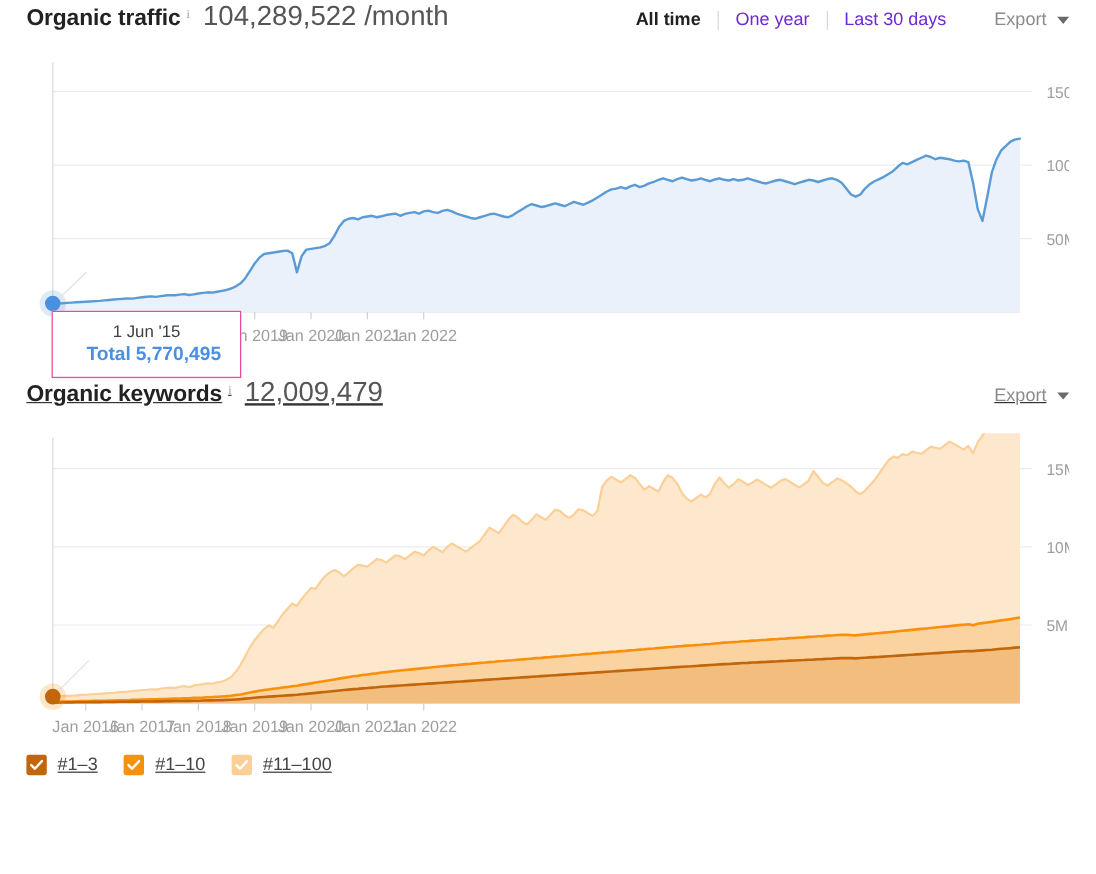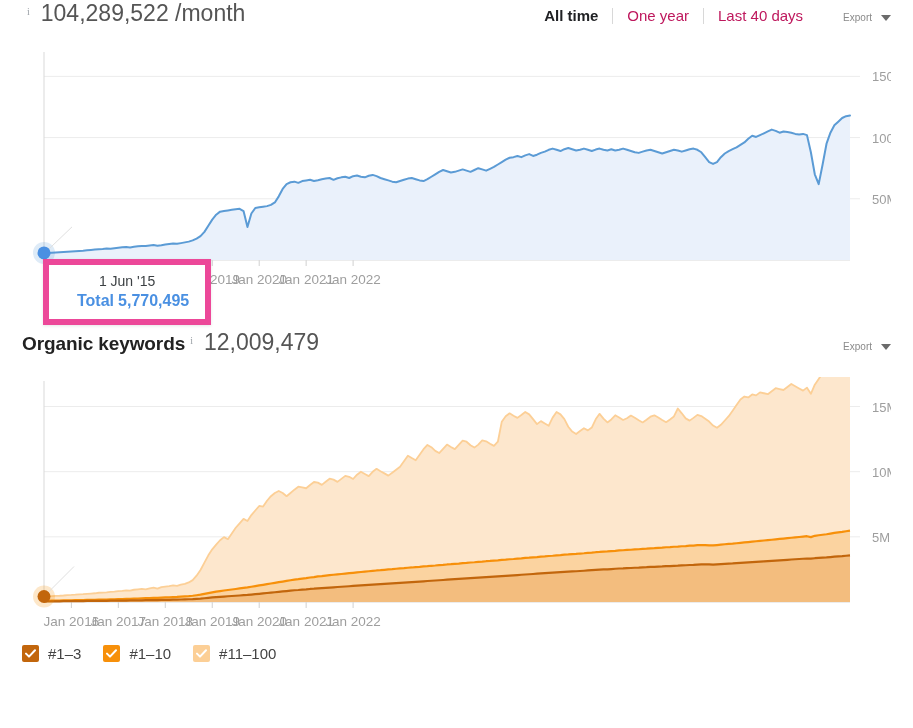--- a/index.html
+++ b/index.html
@@ -52,61 +52,61 @@
   .spacer { flex: 1 1 auto; }
 
   .range-group {
     display: flex;
     align-items: center;
     white-space: nowrap;
   }
   .range-item {
     font-size: 15px;
     padding: 0 14px;
-    color: #be185d;
+    color: #6d28d9;
     cursor: pointer;
     white-space: nowrap;
   }
   .range-item.active {
     color: #202124;
     font-weight: bold;
     cursor: default;
   }
   .range-sep {
     width: 1px;
     height: 16px;
     background: #d8d8d8;
     align-self: center;
   }
   .export-btn {
     display: flex;
     align-items: center;
     gap: 9px;
-    font-size: 10px;
+    font-size: 15px;
     color: #8a8a8a;
     margin-left: 26px;
     cursor: pointer;
     white-space: nowrap;
   }
   .caret {
     width: 0; height: 0;
     border-left: 5px solid transparent;
     border-right: 5px solid transparent;
     border-top: 6px solid #6b6b6b;
   }
 
   
   .plot-wrap { position: relative; padding: 0 22px; box-sizing: border-box; }
   .plot-svg { display: block; }
 
   
   .tooltip {
     position: absolute;
     background: #ffffff;
-    border: 6px solid #ec4899;
+    border: 1px solid #ec4899;
     box-shadow: 0 1px 3px rgba(0,0,0,0.10);
     z-index: 6;
   }
   #tooltip-traffic {
     left: 43px;
     top: 211px;
     padding: 8px 16px 9px 16px;
     text-align: center;
   }
   #tooltip-traffic .tt-date {
@@ -150,29 +150,30 @@
     color: #444444;
     white-space: nowrap;
   }
 </style>
 </head>
 <body>
 
 <div class="panel">
 
   <div class="chart-header">
+    <span class="chart-title">Organic traffic</span>
     <span class="info-icon">i</span>
     <span class="metric-value">104,289,522 /month</span>
     <span class="spacer"></span>
     <div class="range-group">
       <span class="range-item active">All time</span>
       <span class="range-sep"></span>
       <span class="range-item">One year</span>
       <span class="range-sep"></span>
-      <span class="range-item">Last 40 days</span>
+      <span class="range-item">Last 30 days</span>
     </div>
     <div class="export-btn">
       <span>Export</span>
       <span class="caret"></span>
     </div>
   </div>
 
   <div class="plot-wrap">
     <svg class="plot-svg" id="svg-traffic" width="869" height="245" viewBox="0 0 869 245">
         <line x1="22" y1="28.363636363636374" x2="838" y2="28.363636363636374" stroke="#ececec" stroke-width="1"></line>
@@ -206,21 +207,21 @@
 
     <div class="tooltip" id="tooltip-traffic">
       <div class="tt-date">1 Jun '15</div>
       <div class="tt-total">
         <span>Total</span><span class="tt-num">5,770,495</span>
       </div>
     </div>
   </div>
 </div>
 
-<div class="panel" style="margin-top:36px;">
+<div class="panel" style="margin-top:20px;text-decoration:underline;">
 
   <div class="chart-header">
     <span class="chart-title">Organic keywords</span>
     <span class="info-icon">i</span>
     <span class="metric-value">12,009,479</span>
     <span class="spacer"></span>
     <div class="export-btn">
       <span>Export</span>
       <span class="caret"></span>
     </div>

